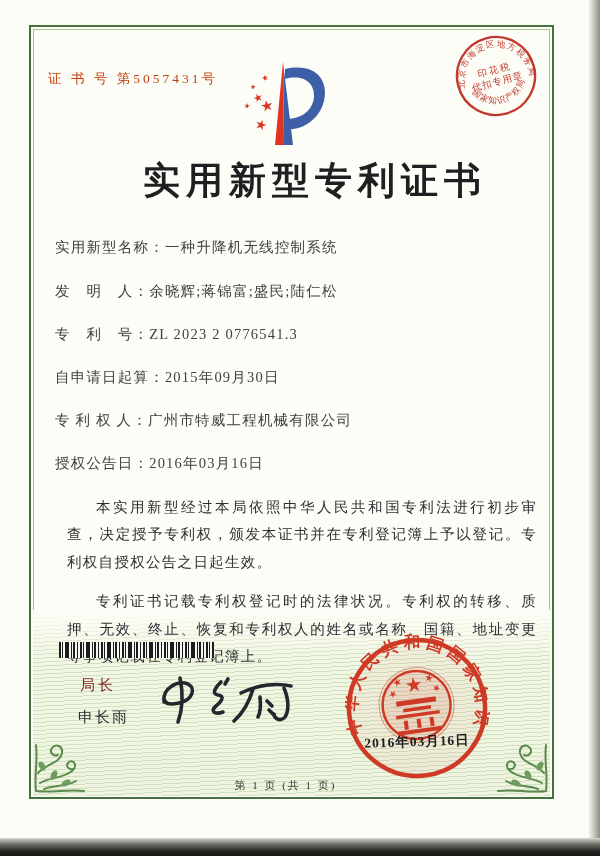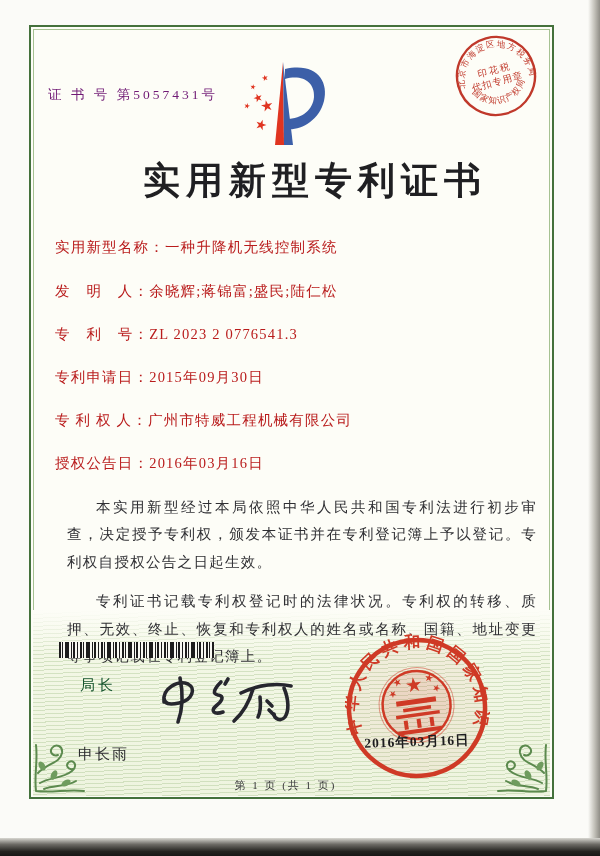--- a/index.html
+++ b/index.html
@@ -23,45 +23,45 @@
   }
   .frame-inner{position:absolute;inset:2px;border:1px solid #a6c292;pointer-events:none;}
   .guilloche{
     position:absolute;left:33px;top:610px;width:517px;height:186px;
     background:
       linear-gradient(180deg,#fdfdf7 0,rgba(253,253,247,0) 46px),
       repeating-linear-gradient(177deg,rgba(140,176,112,.30) 0 1px,rgba(0,0,0,0) 1px 4px),
       linear-gradient(180deg,#f4f8e7,#eef4df);
   }
   .cert-no{
-    position:absolute;left:48px;top:86px;font-size:13.5px;letter-spacing:3px;color:#701a75;
+    position:absolute;left:48px;top:70px;font-size:13.5px;letter-spacing:3px;color:#c2410c;
   }
   .title{
     position:absolute;left:0;top:156px;width:600px;text-align:center;
     font-size:37px;font-weight:bold;letter-spacing:6px;color:#1f1f22;padding-left:15px;
   }
   .logo{position:absolute;left:222px;top:56px;}
   .tax-seal{position:absolute;left:452px;top:30px;}
   .field-row{
-    position:absolute;left:55px;font-size:14.5px;letter-spacing:1.2px;color:#b91c1c;white-space:nowrap;
+    position:absolute;left:55px;font-size:14.5px;letter-spacing:1.2px;color:#404040;white-space:nowrap;
   }
   .paras{
     position:absolute;left:55px;top:482px;width:494px;
     font-size:14.5px;line-height:27.4px;letter-spacing:1.3px;text-align:justify;color:#2f2f33;
   }
   .paras p{margin:12px;text-indent:2em;}
   .barcode{
     position:absolute;left:59px;top:642px;width:155px;height:16px;
     background:
       repeating-linear-gradient(90deg,#1c1c1c 0 2px,rgba(0,0,0,0) 2px 7px),
       repeating-linear-gradient(90deg,#1c1c1c 0 1px,rgba(0,0,0,0) 1px 3px);
     background-color:#f8f8f2;
   }
-  .director-title{position:absolute;left:80px;top:676px;font-size:15px;letter-spacing:3px;color:#14532d;font-family:"Liberation Sans","DejaVu Sans",sans-serif;}
-  .director-name{position:absolute;left:78px;top:708px;font-size:15px;letter-spacing:2px;color:#2b2b2e;font-family:"Liberation Sans","DejaVu Sans",sans-serif;margin-top:37px;}
+  .director-title{position:absolute;left:80px;top:676px;font-size:15px;letter-spacing:3px;color:#7f1d1d;font-family:"Liberation Sans","DejaVu Sans",sans-serif;}
+  .director-name{position:absolute;left:78px;top:708px;font-size:15px;letter-spacing:2px;color:#2b2b2e;font-family:"Liberation Sans","DejaVu Sans",sans-serif;}
   .signature{position:absolute;left:148px;top:656px;}
   .big-seal{position:absolute;left:345px;top:633px;}
   .seal-date{
     position:absolute;left:352px;top:733px;width:130px;text-align:center;
     font-size:13.5px;font-weight:bold;letter-spacing:1px;color:#1d1d1f;transform:rotate(-2deg);
   }
   .footer-page{
     position:absolute;left:0;top:778px;width:571px;text-align:center;
     font-size:11px;letter-spacing:2px;color:#3a3a3c;
   }
@@ -142,21 +142,21 @@
       <text x="44" y="43" text-anchor="middle" font-size="9.5" letter-spacing="2">印花税</text>
       <text x="44" y="55" text-anchor="middle" font-size="9.5" letter-spacing="1">代扣专用章</text>
     </g>
   </svg>
 
   <div class="title">实用新型专利证书</div>
 
   <div class="field-row" style="top:238px"><span>实用新型名称：</span><span>一种升降机无线控制系统</span></div>
   <div class="field-row" style="top:282px"><span>发　明　人：</span><span>余晓辉;蒋锦富;盛民;陆仁松</span></div>
   <div class="field-row" style="top:325px"><span>专　利　号：</span><span>ZL 2023 2 0776541.3</span></div>
-  <div class="field-row" style="top:368px"><span>专利申请日：</span><span>2015年09月30日</span></div>
+  <div class="field-row" style="top:368px"><span>自申请日起算：</span><span>2015年09月30日</span></div>
   <div class="field-row" style="top:411px"><span>专 利 权 人：</span><span>广州市特威工程机械有限公司</span></div>
   <div class="field-row" style="top:454px"><span>授权公告日：</span><span>2016年03月16日</span></div>
 
   <div class="paras">
     <p>本实用新型经过本局依照中华人民共和国专利法进行初步审查，决定授予专利权，颁发本证书并在专利登记簿上予以登记。专利权自授权公告之日起生效。</p>
     <p>专利证书记载专利权登记时的法律状况。专利权的转移、质押、无效、终止、恢复和专利权人的姓名或名称、国籍、地址变更等事项记载在专利登记簿上。</p>
   </div>
 
   <div class="barcode"></div>
 

